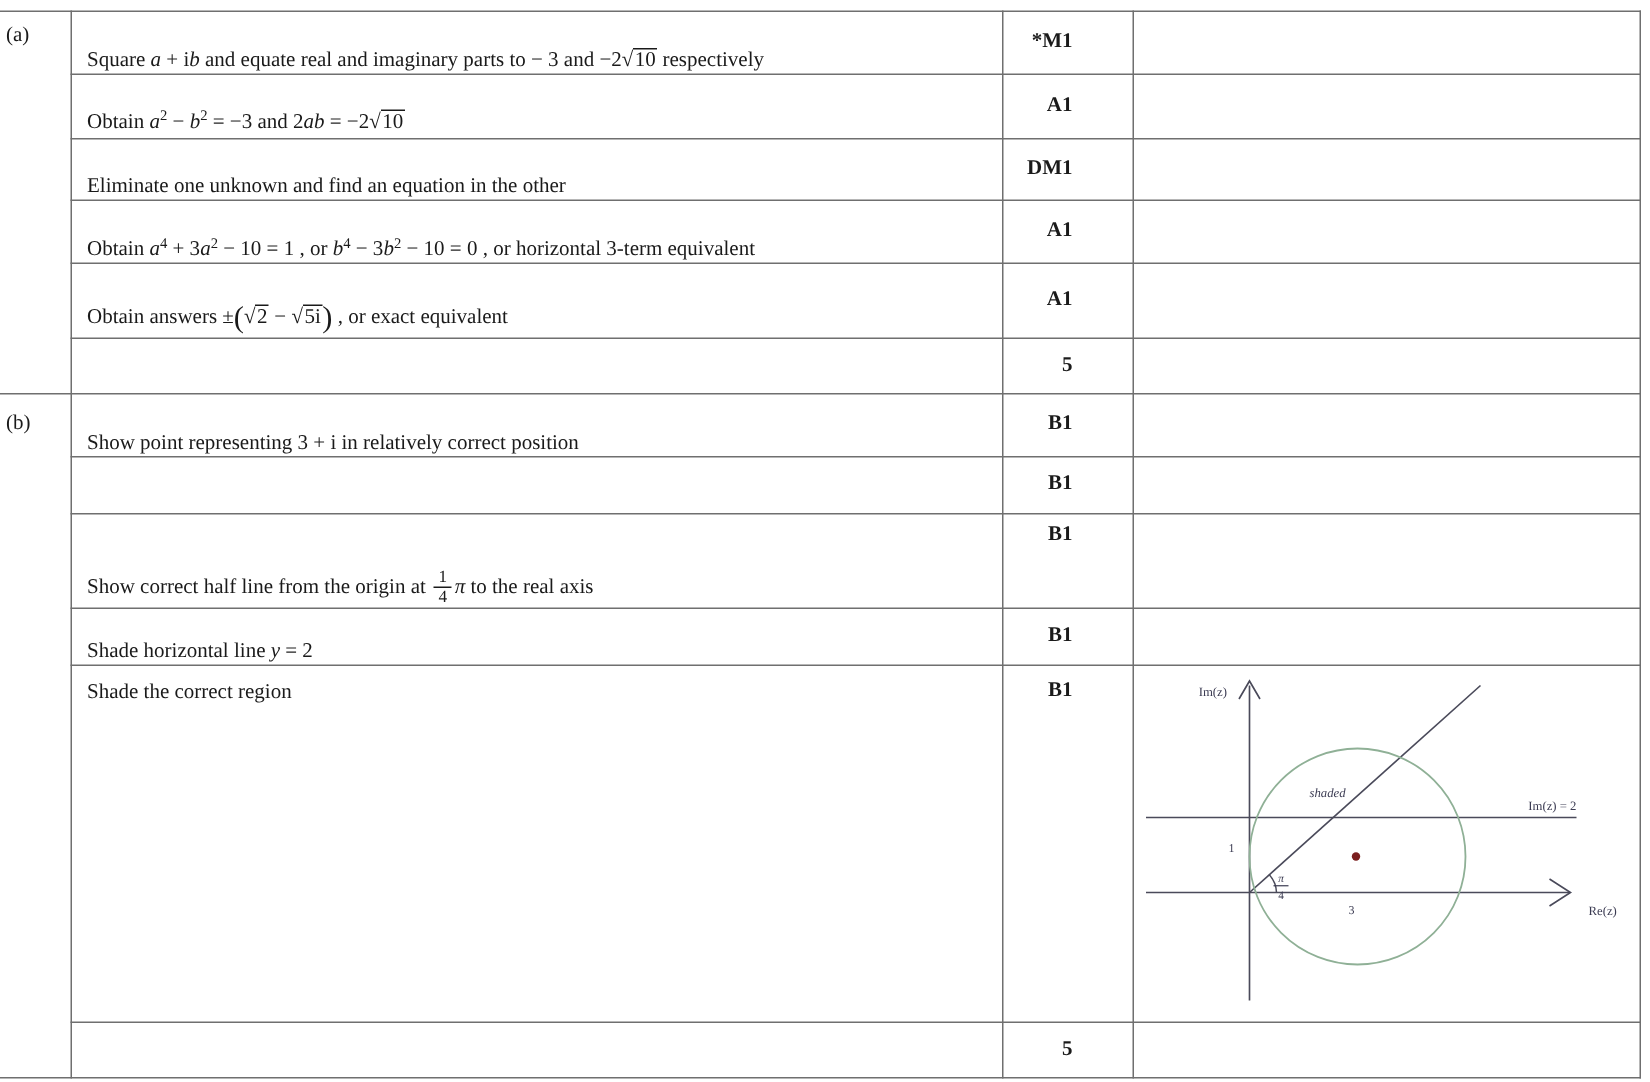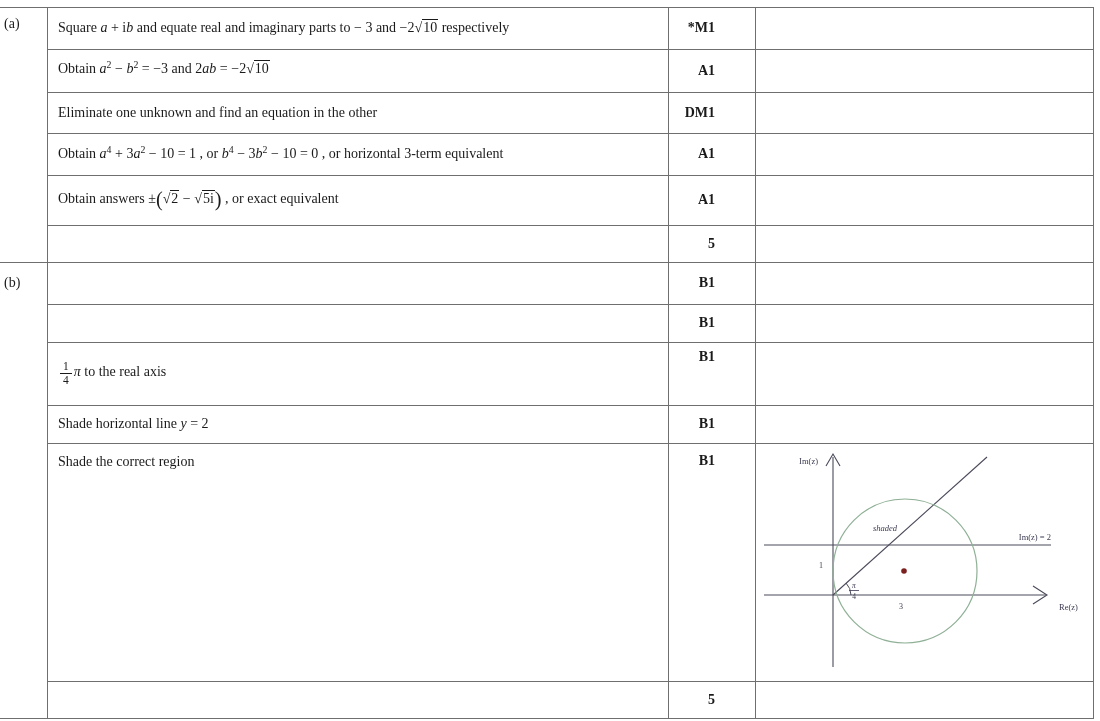--- a/index.html
+++ b/index.html
@@ -2,21 +2,21 @@
 <html><head>
 <meta charset="utf-8">
 <style>
   html,body{margin:0;padding:0;background:#fff;}
   .page{position:relative;width:1100px;height:721px;background:#fff;
         font-family:"Liberation Serif","DejaVu Serif",serif;color:#1a1a1a;font-size:14px;}
   .hline{position:absolute;height:1px;background:#6f6f6f;}
   .vline{position:absolute;width:1px;background:#6f6f6f;}
   .part-label{position:absolute;left:2px;width:44px;text-align:left;padding-left:2px;box-sizing:border-box;}
   .desc{position:absolute;left:47px;width:621px;box-sizing:border-box;padding-left:11px;padding-right:8px;
-        display:flex;align-items:center;line-height:1.25;}
+        display:flex;align-items:flex-end;line-height:1.25;}
   .desc.top{align-items:flex-start;padding-top:10px;}
   .mark{position:absolute;left:644px;width:87px;box-sizing:border-box;padding-right:16px;
         display:flex;align-items:center;justify-content:flex-end;font-weight:bold;}
   .mark.top{align-items:flex-start;}
   .mark.top.p6{padding-top:7px;}
   .mark.top.p8{padding-top:10px;}
   .s-i{font-style:italic;}
   .s-sup{font-size:70%;position:relative;top:-0.5em;}
   .s-big{font-size:1.45em;vertical-align:-0.14em;}
   .sqrt{white-space:nowrap;}
@@ -64,22 +64,25 @@
     </div>
   <div class="desc" style="top:133px;height:42px">
       <span><span>Obtain  </span><span class="s-i">a</span><span class="s-sup">4</span><span> + 3</span><span class="s-i">a</span><span class="s-sup">2</span><span> − 10 = 1 , or  </span><span class="s-i">b</span><span class="s-sup">4</span><span> − 3</span><span class="s-i">b</span><span class="s-sup">2</span><span> − 10 = 0 , or horizontal 3-term equivalent</span></span>
     </div>
   <div class="desc" style="top:175px;height:50px">
       <span><span>Obtain answers  ±</span><span class="s-big">(</span><span class="sqrt">√<span class="rad">2</span></span><span> − </span><span class="sqrt">√<span class="rad">5i</span></span><span class="s-big">)</span><span> , or exact equivalent</span></span>
     </div>
   <div class="desc" style="top:225px;height:37px">
       <span></span>
     </div>
+  <div class="desc" style="top:262px;height:42px">
+      <span><span>Show point representing 3 + i in relatively correct position</span></span>
+    </div>
   <div class="desc" style="top:342px;height:63px">
-      <span><span class="frac">
+      <span><span>Show correct half line from the origin at </span><span class="frac">
           <span class="fnum">1</span>
           <span class="fden">4</span>
         </span><span class="s-i">π</span><span> to the real axis</span></span>
     </div>
   <div class="desc" style="top:405px;height:38px">
       <span><span>Shade horizontal line </span><span class="s-i">y</span><span> = 2</span></span>
     </div>
   <div class="desc top" style="top:443px;height:238px">
       <span><span>Shade the correct region</span></span>
     </div>

